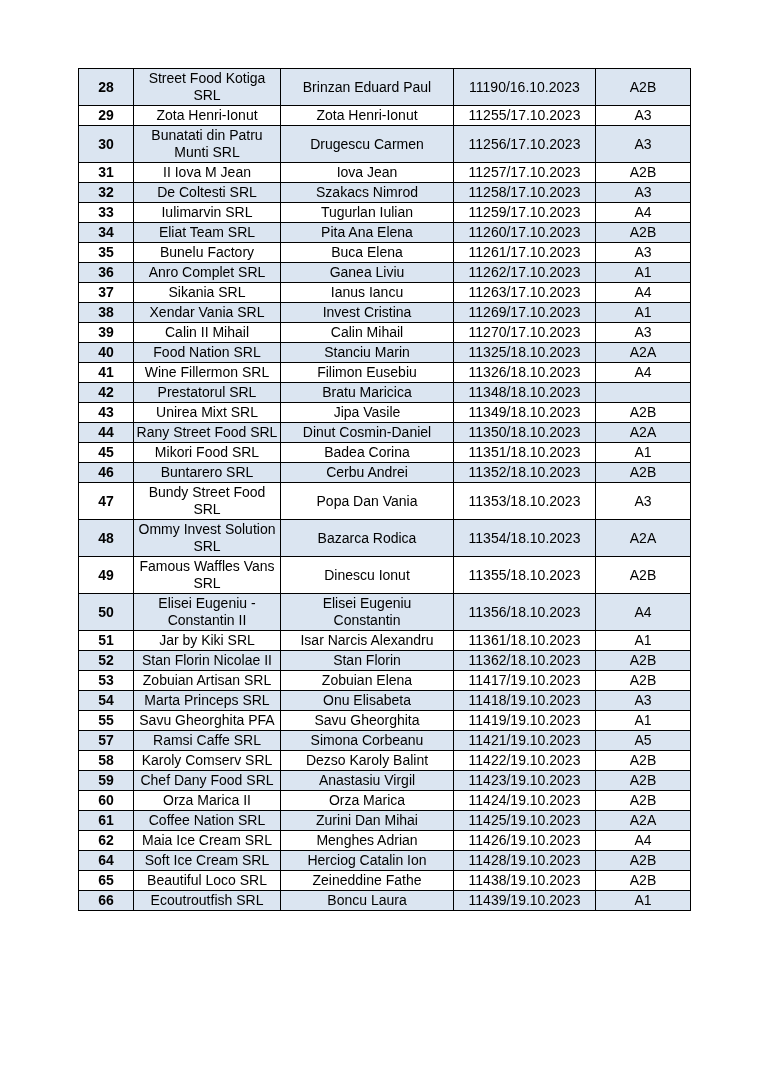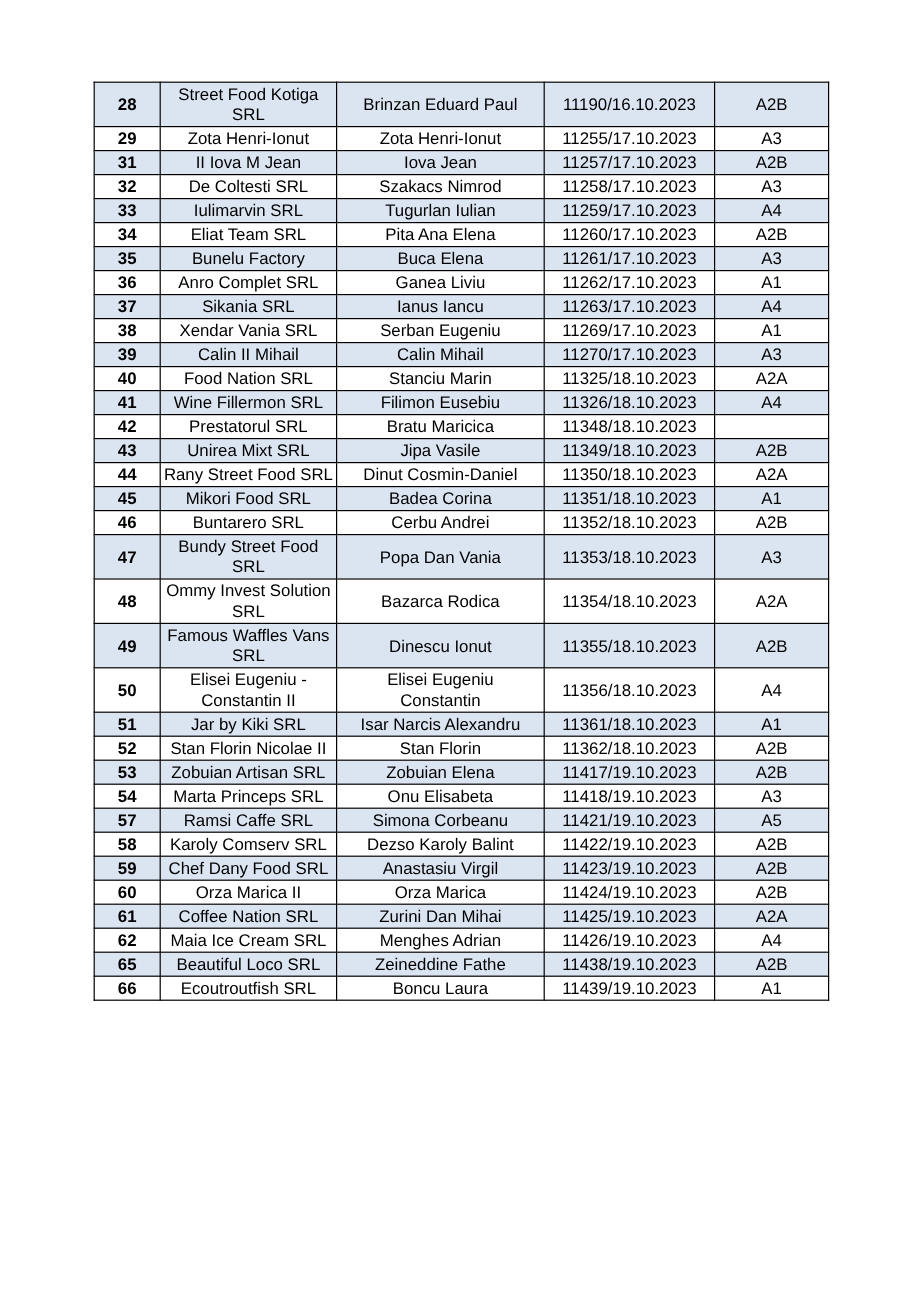--- a/index.html
+++ b/index.html
@@ -72,20 +72,28 @@
           <td>A2B</td>
         </tr>
         <tr>
           <td class="rownum">29</td>
           <td>Zota Henri-Ionut</td>
           <td>Zota Henri-Ionut</td>
           <td>11255/17.10.2023</td>
           <td>A3</td>
         </tr>
         <tr>
+          <td class="rownum">30</td>
+          <td>Bunatati din Patru
+Munti SRL</td>
+          <td>Drugescu Carmen</td>
+          <td>11256/17.10.2023</td>
+          <td>A3</td>
+        </tr>
+        <tr>
           <td class="rownum">31</td>
           <td>II Iova M Jean</td>
           <td>Iova Jean</td>
           <td>11257/17.10.2023</td>
           <td>A2B</td>
         </tr>
         <tr>
           <td class="rownum">32</td>
           <td>De Coltesti SRL</td>
           <td>Szakacs Nimrod</td>
@@ -123,21 +131,21 @@
         <tr>
           <td class="rownum">37</td>
           <td>Sikania SRL</td>
           <td>Ianus Iancu</td>
           <td>11263/17.10.2023</td>
           <td>A4</td>
         </tr>
         <tr>
           <td class="rownum">38</td>
           <td>Xendar Vania SRL</td>
-          <td>Serban Eugeniu</td>
+          <td>Invest Cristina</td>
           <td>11269/17.10.2023</td>
           <td>A1</td>
         </tr>
         <tr>
           <td class="rownum">39</td>
           <td>Calin II Mihail</td>
           <td>Calin Mihail</td>
           <td>11270/17.10.2023</td>
           <td>A3</td>
         </tr>
@@ -245,20 +253,27 @@
           <td>A2B</td>
         </tr>
         <tr>
           <td class="rownum">54</td>
           <td>Marta Princeps SRL</td>
           <td>Onu Elisabeta</td>
           <td>11418/19.10.2023</td>
           <td>A3</td>
         </tr>
         <tr>
+          <td class="rownum">55</td>
+          <td>Savu Gheorghita PFA</td>
+          <td>Savu Gheorghita</td>
+          <td>11419/19.10.2023</td>
+          <td>A1</td>
+        </tr>
+        <tr>
           <td class="rownum">57</td>
           <td>Ramsi Caffe SRL</td>
           <td>Simona Corbeanu</td>
           <td>11421/19.10.2023</td>
           <td>A5</td>
         </tr>
         <tr>
           <td class="rownum">58</td>
           <td>Karoly Comserv SRL</td>
           <td>Dezso Karoly Balint</td>
@@ -287,20 +302,27 @@
           <td>A2A</td>
         </tr>
         <tr>
           <td class="rownum">62</td>
           <td>Maia Ice Cream SRL</td>
           <td>Menghes Adrian</td>
           <td>11426/19.10.2023</td>
           <td>A4</td>
         </tr>
         <tr>
+          <td class="rownum">64</td>
+          <td>Soft Ice Cream SRL</td>
+          <td>Herciog Catalin Ion</td>
+          <td>11428/19.10.2023</td>
+          <td>A2B</td>
+        </tr>
+        <tr>
           <td class="rownum">65</td>
           <td>Beautiful Loco SRL</td>
           <td>Zeineddine Fathe</td>
           <td>11438/19.10.2023</td>
           <td>A2B</td>
         </tr>
         <tr>
           <td class="rownum">66</td>
           <td>Ecoutroutfish SRL</td>
           <td>Boncu Laura</td>

